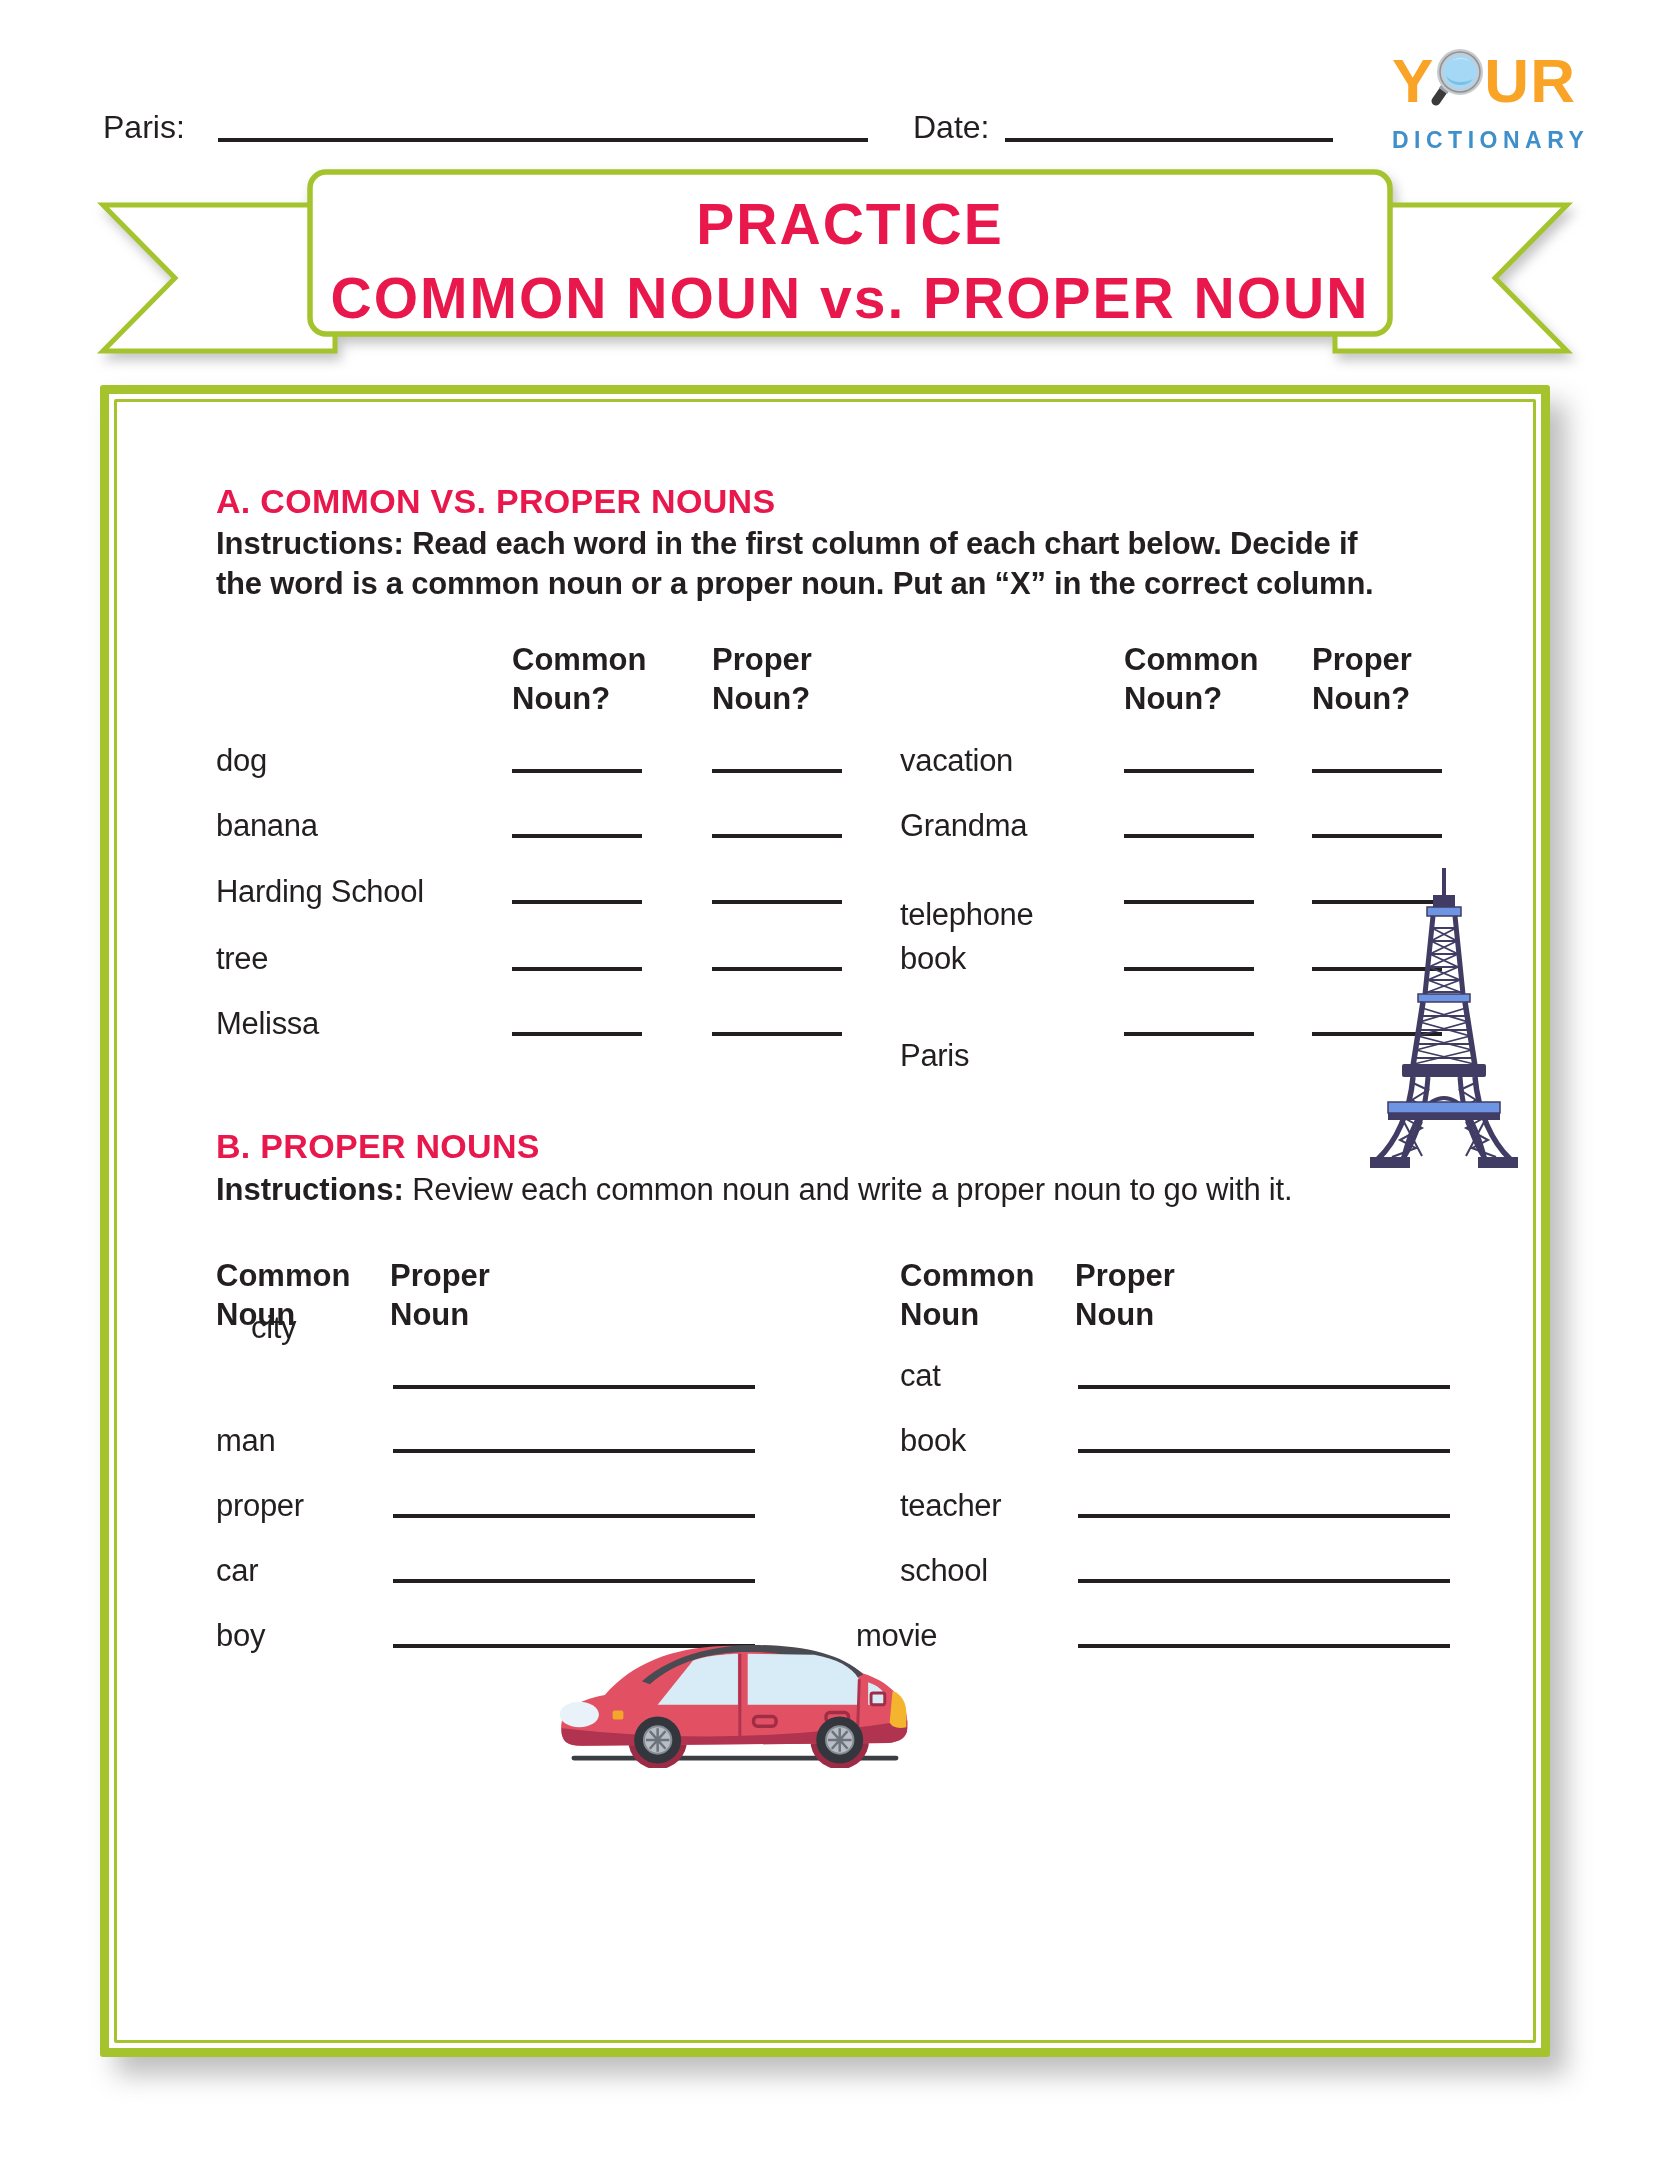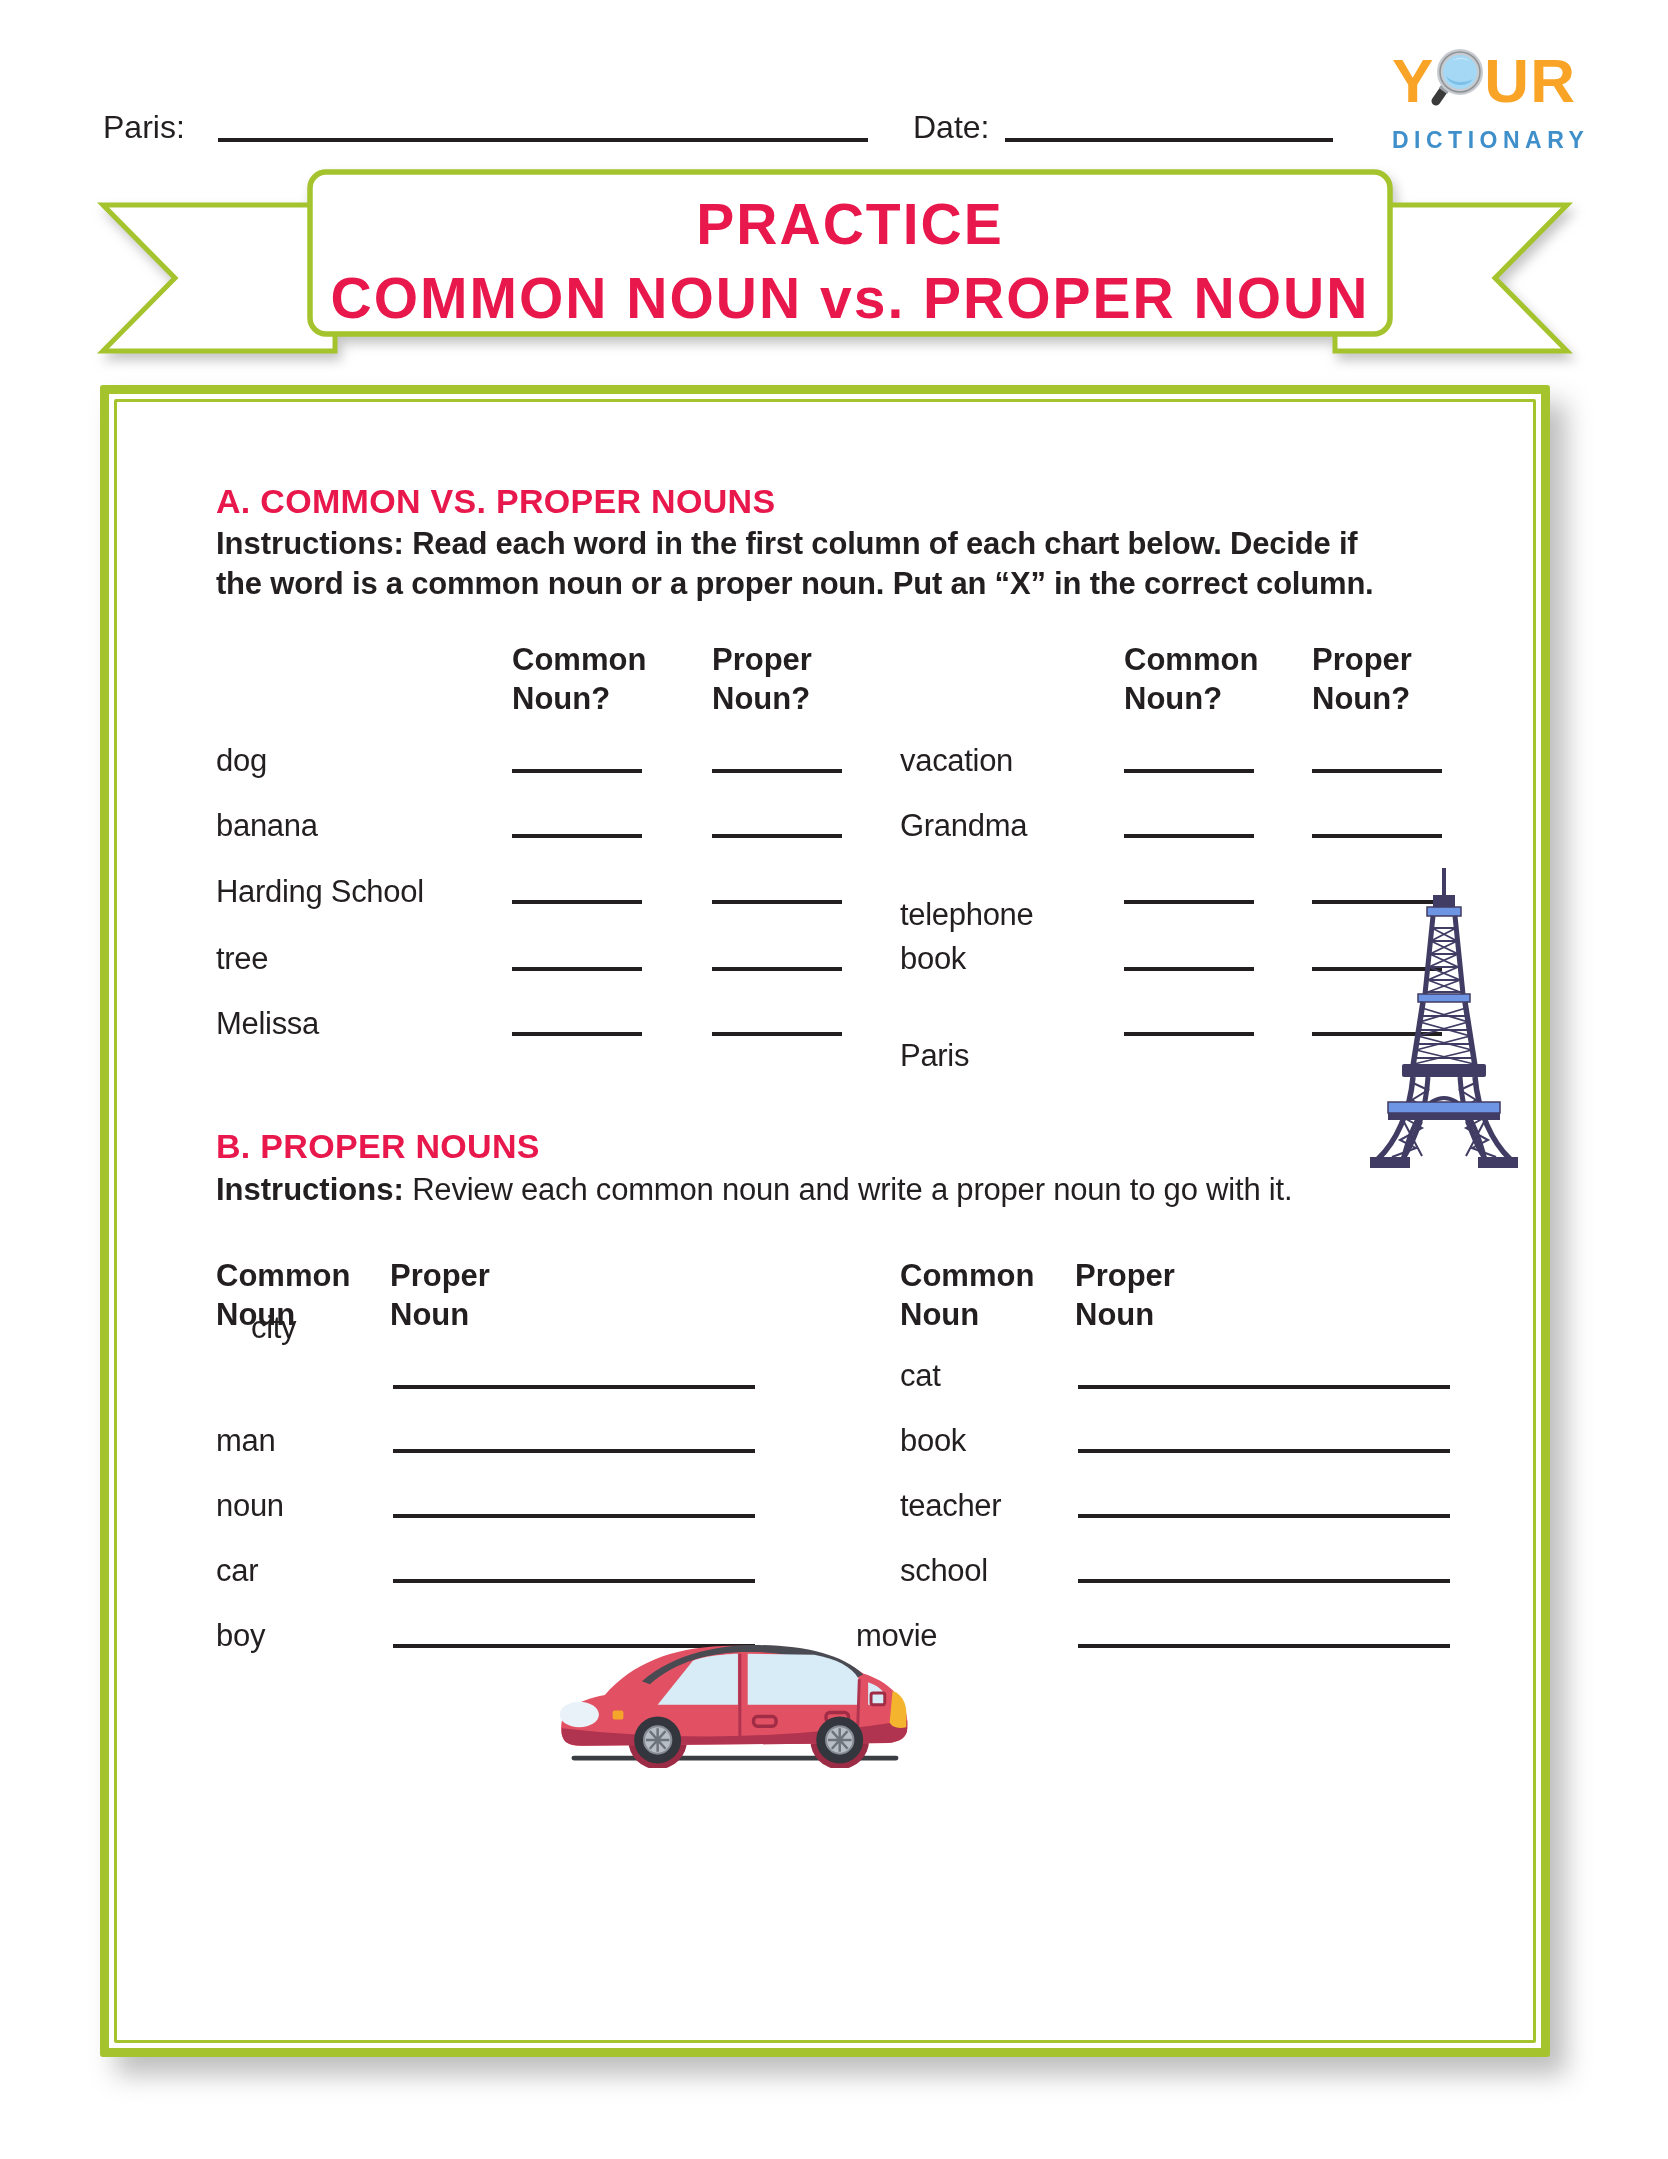--- a/index.html
+++ b/index.html
@@ -154,21 +154,21 @@
 
     <div>
       <span class="abs word" style="left:216px;top:1312px;margin-left:35px;">city</span>
       <div class="abs blank blank-bl" style="left:393px;top:1385px;"></div>
     </div>
     <div>
       <span class="abs word" style="left:216px;top:1425px;">man</span>
       <div class="abs blank blank-bl" style="left:393px;top:1449px;"></div>
     </div>
     <div>
-      <span class="abs word" style="left:216px;top:1490px;">noun</span>
+      <span class="abs word" style="left:216px;top:1490px;">proper</span>
       <div class="abs blank blank-bl" style="left:393px;top:1514px;"></div>
     </div>
     <div>
       <span class="abs word" style="left:216px;top:1555px;">car</span>
       <div class="abs blank blank-bl" style="left:393px;top:1579px;"></div>
     </div>
     <div>
       <span class="abs word" style="left:216px;top:1620px;">boy</span>
       <div class="abs blank blank-bl" style="left:393px;top:1644px;"></div>
     </div>

